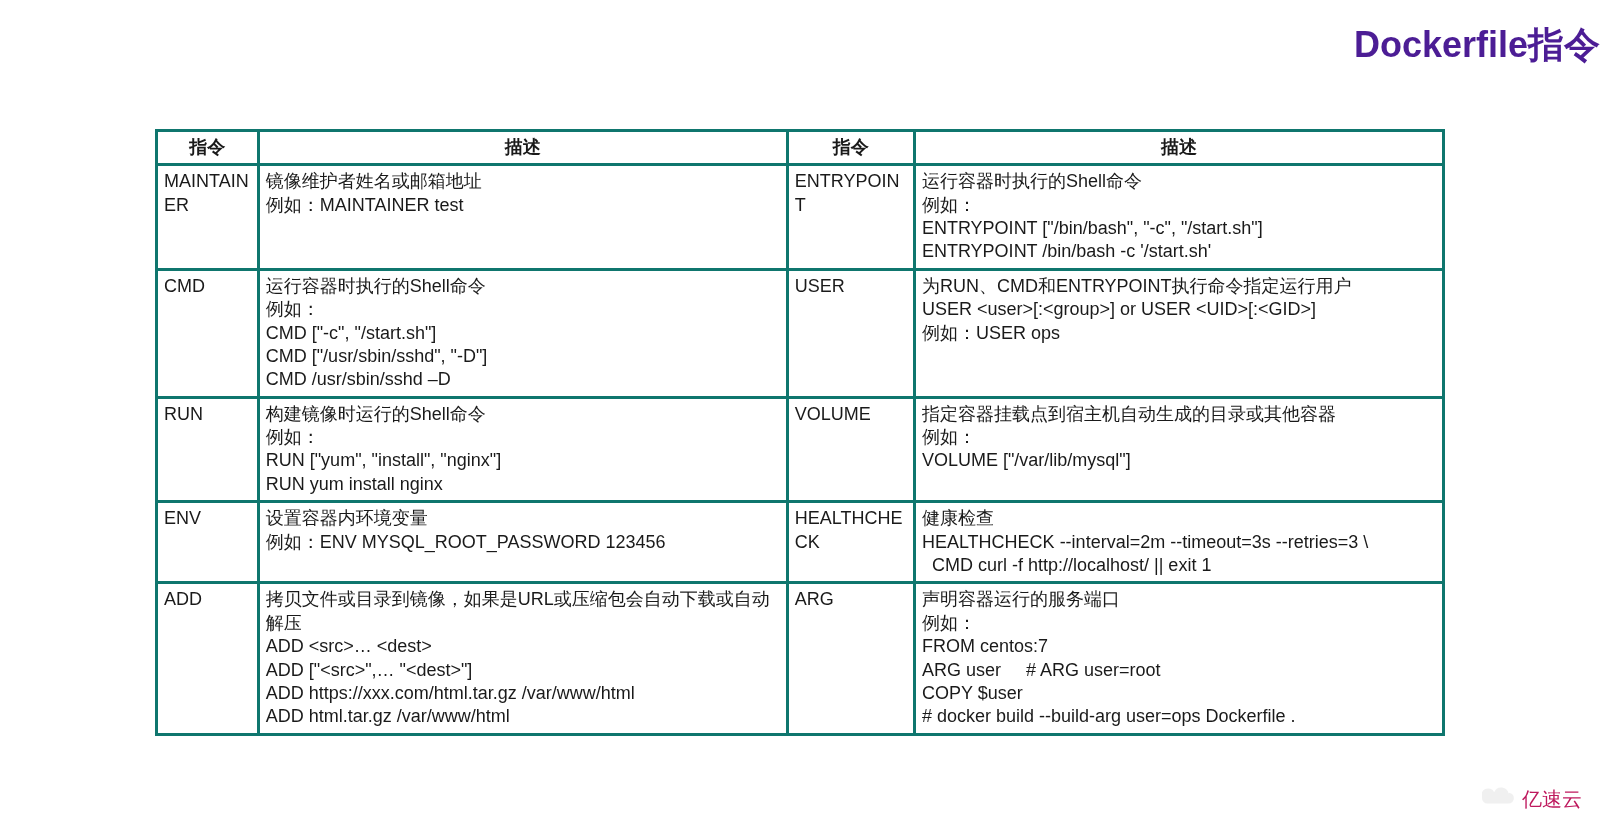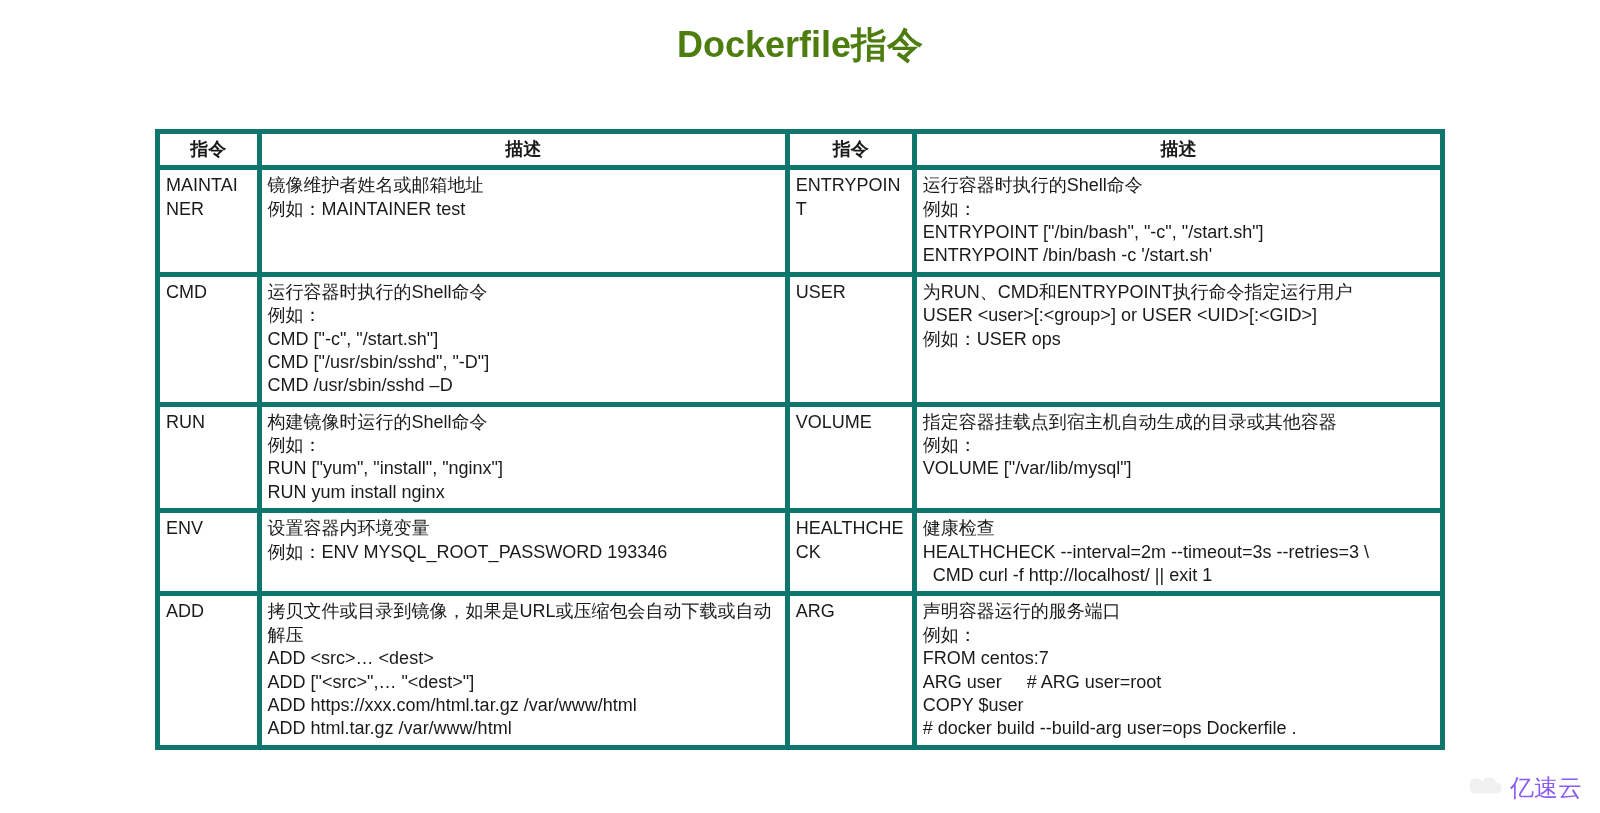--- a/index.html
+++ b/index.html
@@ -7,62 +7,62 @@
     font-family: "Helvetica Neue", Helvetica, Arial, "PingFang SC", "Hiragino Sans GB", "Microsoft YaHei", sans-serif;
     background: #ffffff;
     color: #1a1a1a;
     width: 1600px;
     height: 813px;
     position: relative;
     font-size: 18px;
     line-height: 1.3;
   }
   .page-title {
-    text-align: center;
-    color: #4d7c0f;
+    text-align: right;
+    color: #4c1d95;
     font-size: 36px;
     font-weight: 700;
     padding-top: 22px;
     padding-bottom: 30px;
   }
   .table-wrap {
     width: 1290px;
     margin: 0 auto;
     margin-top: 30px;
   }
   table {
     border-collapse: collapse;
     width: 100%;
     table-layout: fixed;
   }
   colgroup col.cmd { width: 100px; }
   colgroup col.desc { width: 520px; }
   th, td {
-    border: 5px solid #0f766e;
+    border: 3px solid #0f766e;
     padding: 4px 6px 4px 6px;
     vertical-align: top;
     text-align: left;
     font-size: 18px;
     overflow-wrap: break-word;
     word-break: break-word;
     margin-top: 8px;
   }
   th {
     text-align: center;
     font-weight: 700;
     background: #ffffff;
   }
   td.cmd-cell { font-weight: 400; }
   .desc-line { display: block; white-space: pre-wrap; }
   .watermark {
     position: absolute;
     right: 18px;
-    bottom: 10px;
-    font-size: 24px;
-    color: #8b5cf6;
+    bottom: 1px;
+    font-size: 20px;
+    color: #be185d;
     font-weight: 400;
     display: flex;
     align-items: center;
     gap: 6px;
   }
   .watermark svg { width: 34px; height: 20px; opacity: 0.55; }
 </style>
 </head>
 <body>
 
@@ -127,21 +127,21 @@
           <td class="desc-cell">
             <span class="desc-line">指定容器挂载点到宿主机自动生成的目录或其他容器</span>
             <span class="desc-line">例如：</span>
             <span class="desc-line">VOLUME ["/var/lib/mysql"]</span>
           </td>
         </tr>
         <tr>
           <td class="cmd-cell">ENV</td>
           <td class="desc-cell">
             <span class="desc-line">设置容器内环境变量</span>
-            <span class="desc-line">例如：ENV MYSQL_ROOT_PASSWORD 193346</span>
+            <span class="desc-line">例如：ENV MYSQL_ROOT_PASSWORD 123456</span>
           </td>
           <td class="cmd-cell">HEALTHCHECK</td>
           <td class="desc-cell">
             <span class="desc-line">健康检查</span>
             <span class="desc-line">HEALTHCHECK --interval=2m --timeout=3s --retries=3 \</span>
             <span class="desc-line">  CMD curl -f http://localhost/ || exit 1</span>
           </td>
         </tr>
         <tr>
           <td class="cmd-cell">ADD</td>

